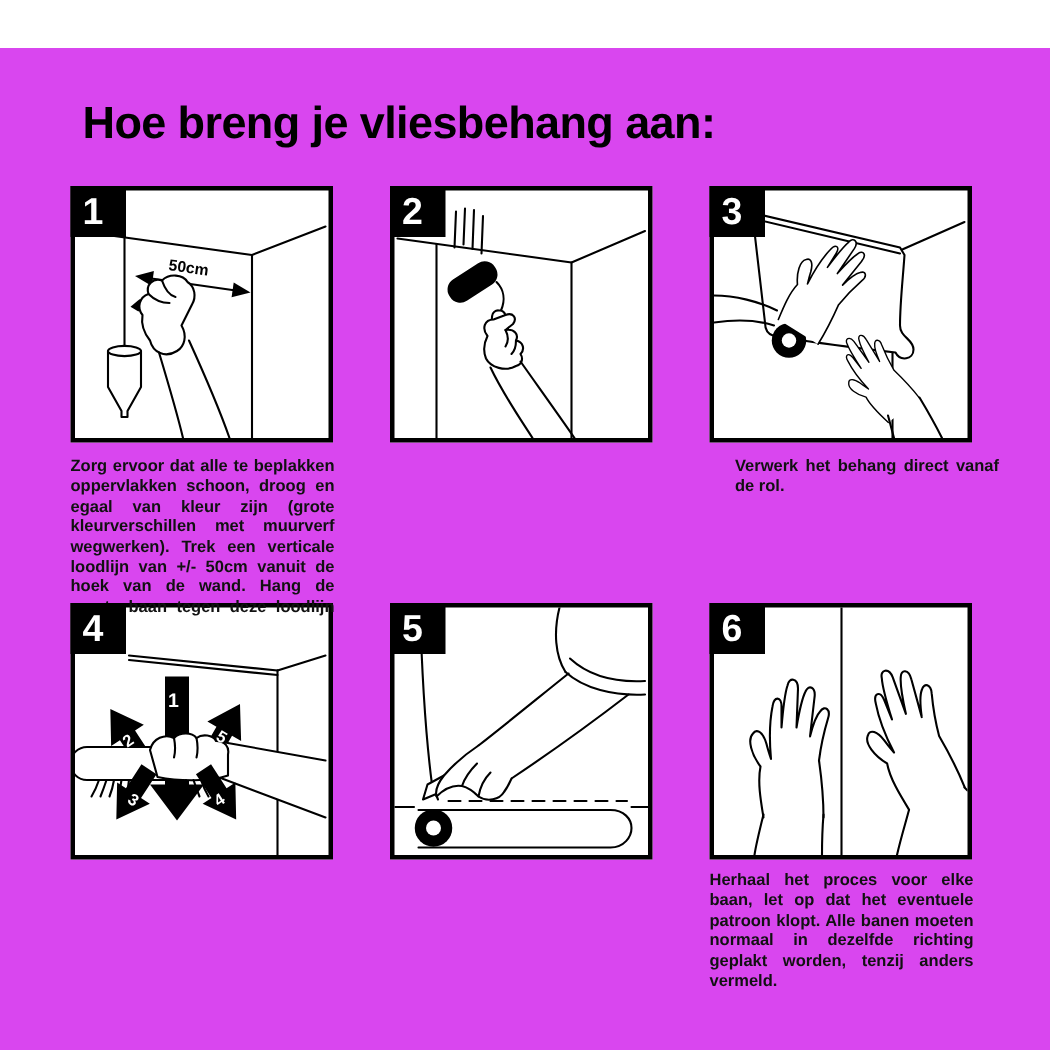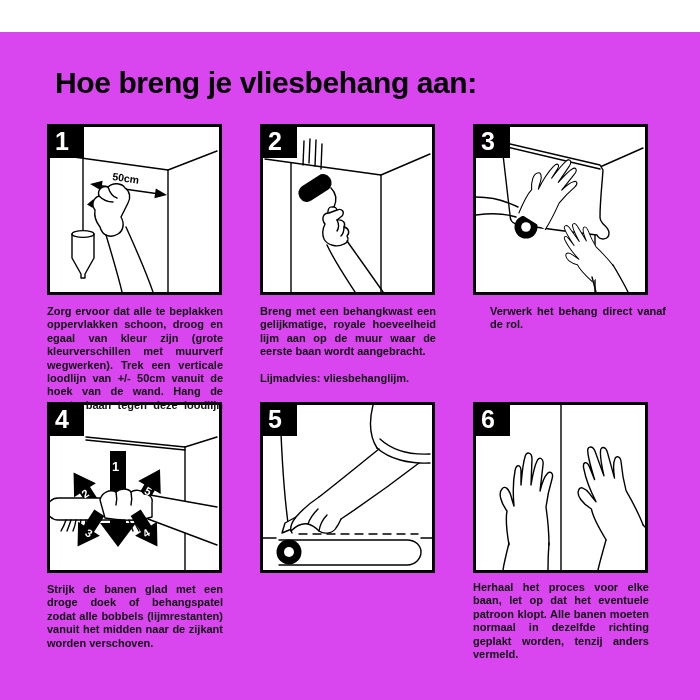--- a/index.html
+++ b/index.html
@@ -160,30 +160,27 @@
       <use href="#hand" class="fW" transform="translate(125,85) rotate(-22)"></use>
       <path d="M130,135 C127,146 124,156 122,165 M167,120 L169,122"></path>
     </svg>
   </div>
 
   <div class="caption c1">
     <div class="para">Zorg ervoor dat alle te beplakken oppervlakken schoon, droog en egaal van kleur zijn (grote kleurverschillen met muurverf wegwerken). Trek een verticale loodlijn van +/- 50cm vanuit de hoek van de wand. Hang de eerste baan tegen deze loodlijn aan.</div>
   </div>
 
   <div class="caption c2">
-    <div class="para">Breng met een behangkwast een gelijkmatige, royale hoeveelheid lijm aan op de muur waar de eerste baan wordt aangebracht.</div>
-    <div class="para gap">Lijmadvies: vliesbehanglijm.</div>
   </div>
 
   <div class="caption c3">
     <div class="para">Verwerk het behang direct vanaf de rol.</div>
   </div>
 
   <div class="caption c4">
-    <div class="para">Strijk de banen glad met een droge doek of behangspatel zodat alle bobbels (lijmrestanten) vanuit het midden naar de zijkant worden verschoven.</div>
   </div>
 
 
   <div class="caption c6">
     <div class="para">Herhaal het proces voor elke baan, let op dat het eventuele patroon klopt. Alle banen moeten normaal in dezelfde richting geplakt worden, tenzij anders vermeld.</div>
   </div>
 
 </div>
 
 </body></html>

